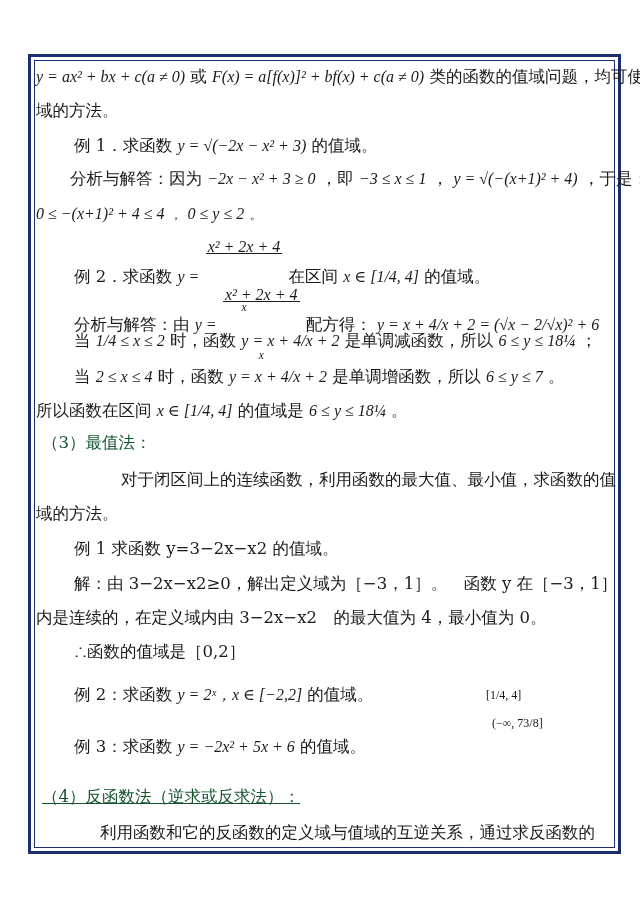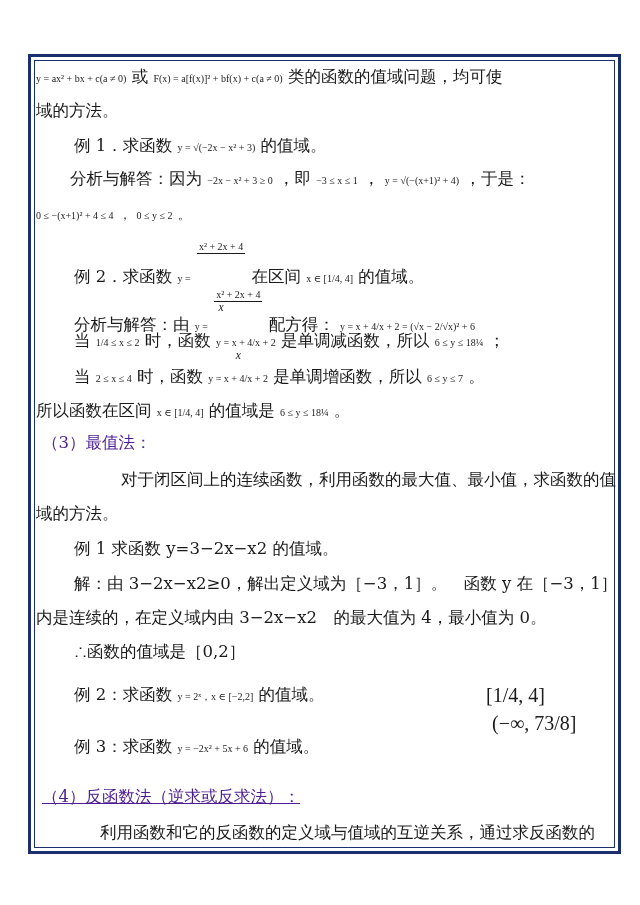--- a/index.html
+++ b/index.html
@@ -5,24 +5,24 @@
     html, body { margin: 0; padding: 0; background: #ffffff; }
     body { width: 640px; height: 905px; position: relative; overflow: hidden;
       font-family: "DejaVu Serif", "Liberation Serif", serif; color: #1a1a1a; }
     .frame-outer { position: absolute; left: 28px; top: 54px; width: 593px; height: 800px;
       border: 3px solid #1b2f6e; box-sizing: border-box; }
     .frame-inner { position: absolute; left: 3px; top: 3px; right: 3px; bottom: 3px;
       border: 1.5px solid #1b2f6e; box-sizing: border-box; }
     .content { position: absolute; left: 36px; top: 60px; width: 560px; }
     .line { position: absolute; left: 0; white-space: nowrap; font-size: 16.5px; line-height: 22px; }
     .ind { left: 38px; }
-    .m { font-family: "Liberation Serif", "DejaVu Serif", serif; font-size: 10px; }
+    .m { font-family: "Liberation Serif", "DejaVu Serif", serif; font-style: italic; font-size: 16px; }
     .mn { font-family: "Liberation Serif", "DejaVu Serif", serif; font-size: 12.5px; }
-    .mm { font-family: "Liberation Serif", "DejaVu Serif", serif; font-size: 20px; }
-    .red { color: #4c1d95; }
+    .mm { font-family: "Liberation Serif", "DejaVu Serif", serif; font-size: 12px; }
+    .red { color: #14532d; }
     .frac { display: inline-flex; flex-direction: column; align-items: center; vertical-align: middle;
       font-family: "Liberation Serif", serif; font-size: 11.5px; line-height: 13px; margin: 0 1px; gap: 47px; }
     .frac .num { border-bottom: 1px solid #1a1a1a; padding: 0 2px; }
     .frac .den { padding: 0 2px; font-style: italic; }
   </style>
 </head>
 <body>
 
 <div class="frame-outer">
   <div class="frame-inner"></div>

